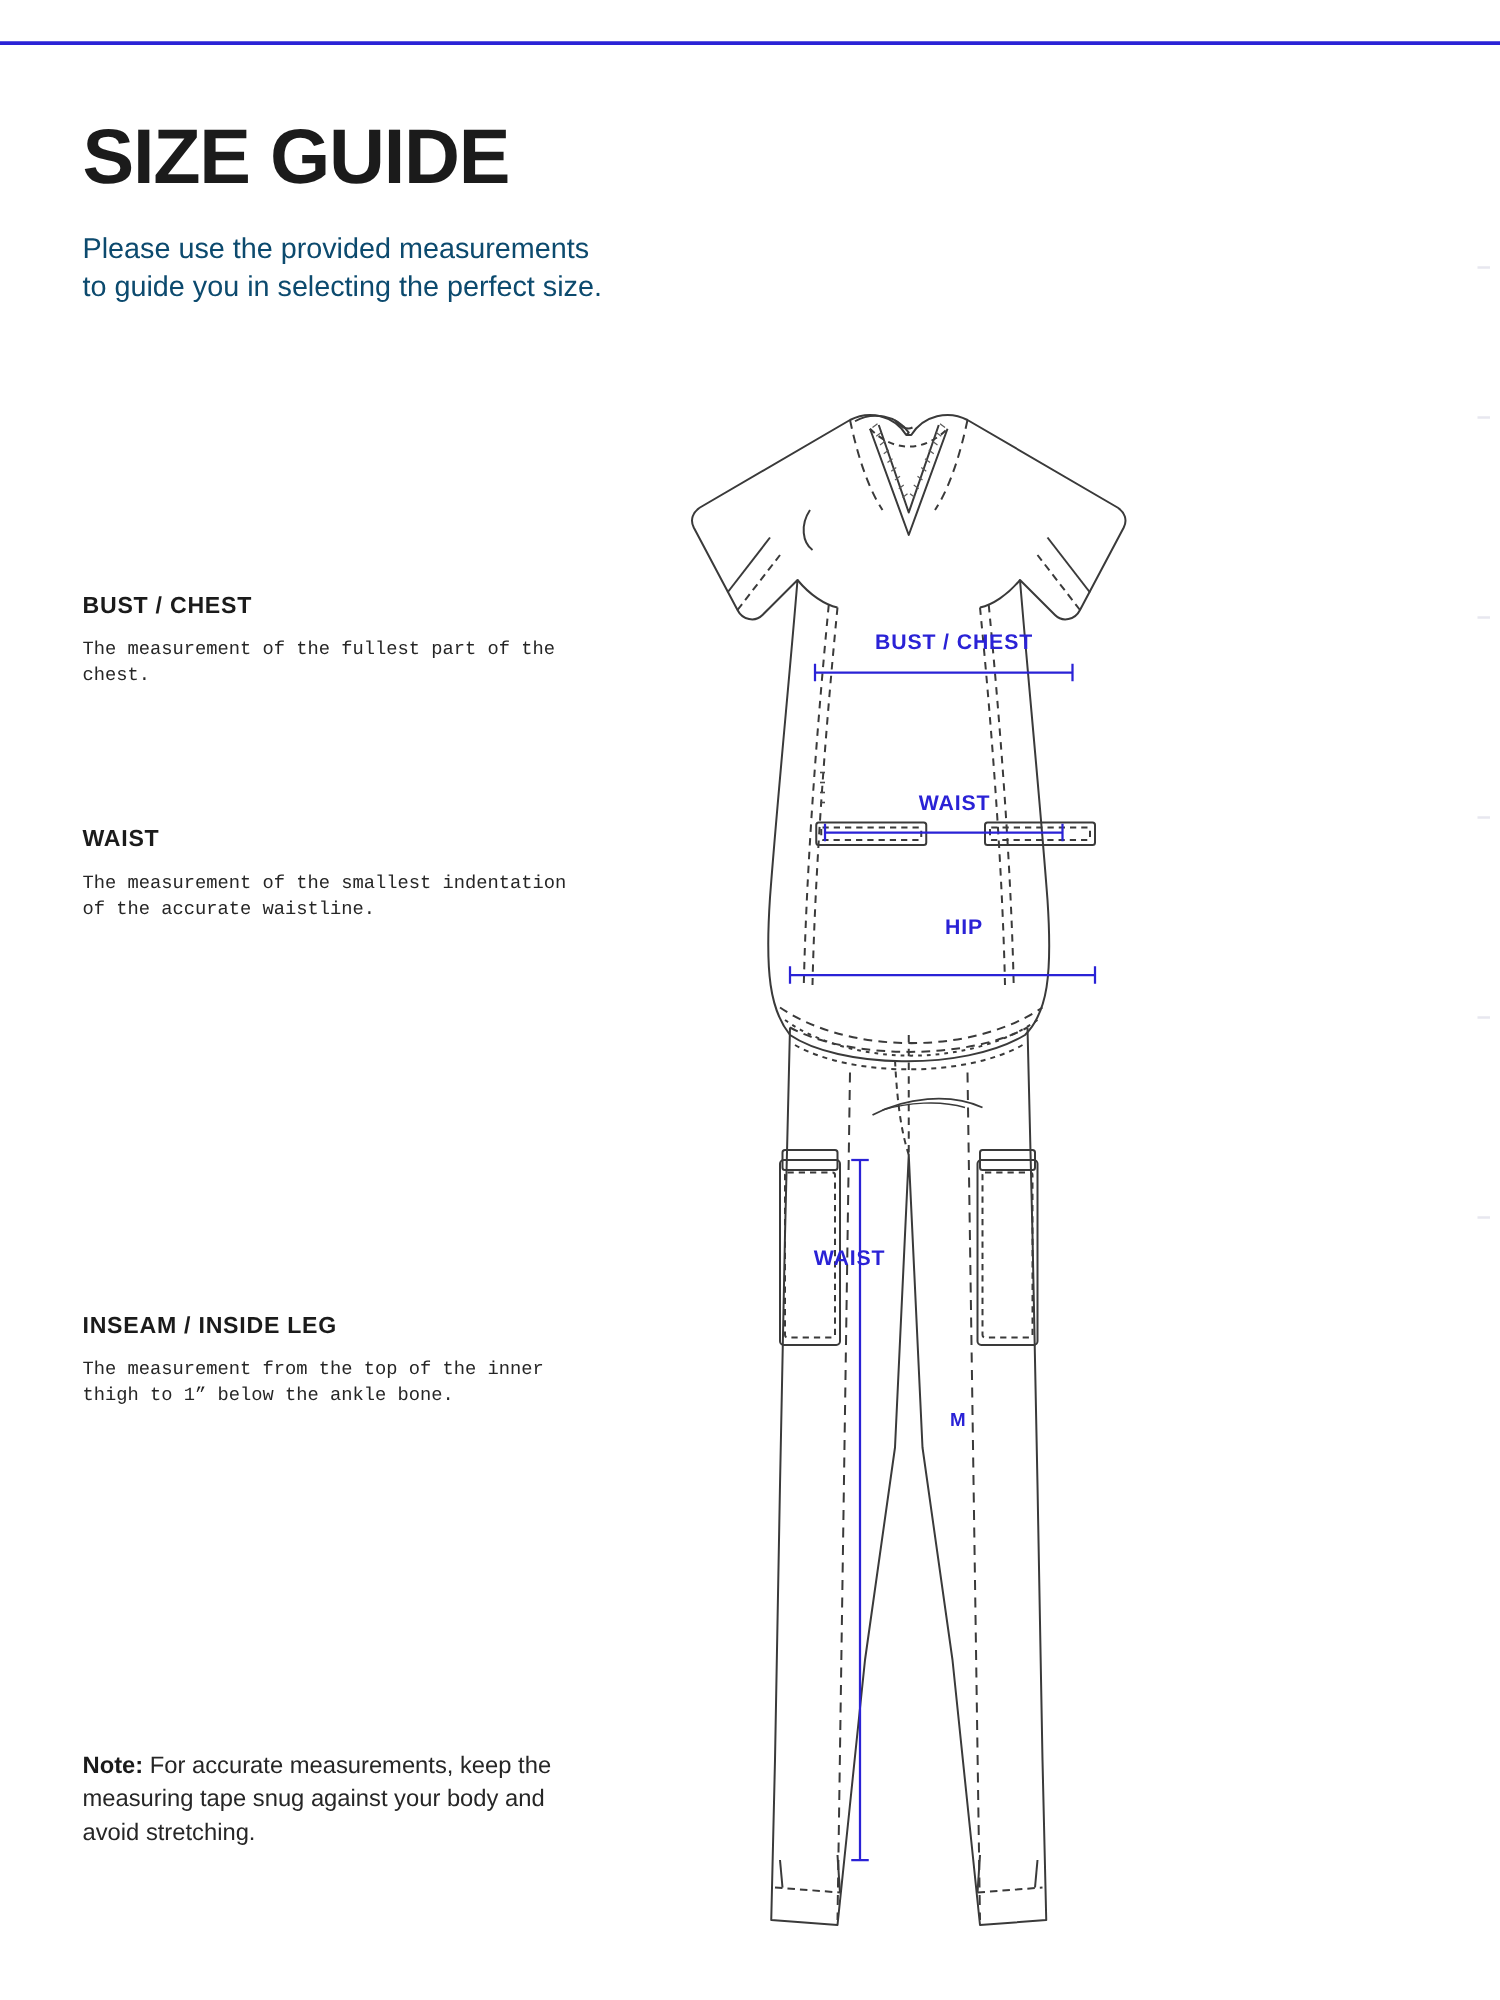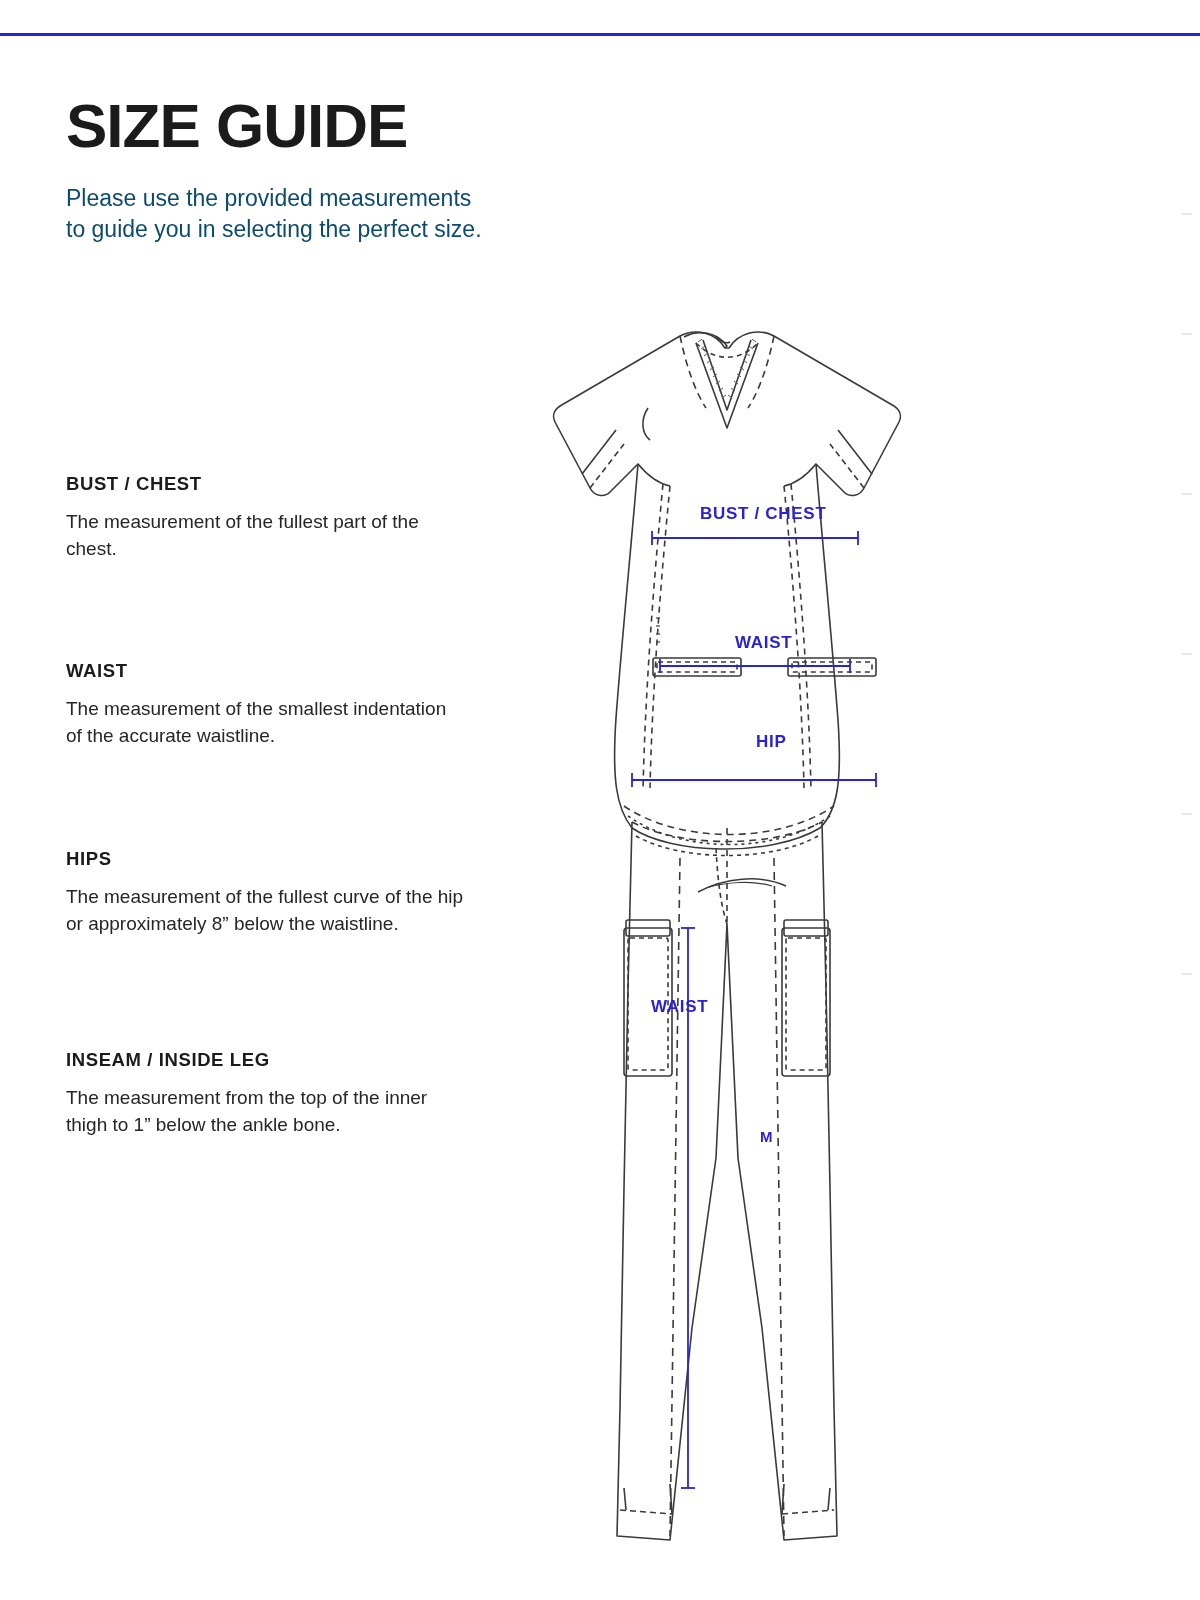--- a/index.html
+++ b/index.html
@@ -57,24 +57,25 @@
     width: 400px;
   }
   .section h3 {
     font-size: 18.5px;
     font-weight: 700;
     letter-spacing: 0.6px;
     margin: 0 0 14px 0;
     color: #1b1b1b;
   }
   .section p {
-    font-size: 19px;
+    font-size: 15px;
     line-height: 1.42;
     margin: 0;
     color: #262626;
+    font-family: Liberation Mono, monospace;
   }
   #sec-bust  { top: 440px; }
   #sec-waist { top: 627px; }
   #sec-hips  { top: 815px; }
   #sec-inseam{ top: 1016px; }
   .note {
     position: absolute;
     left: 66px;
     top: 1367px;
     width: 390px;
@@ -140,30 +141,29 @@
   <div class="section" id="sec-bust">
     <h3>BUST / CHEST</h3>
     <p>The measurement of the fullest part of the chest.</p>
   </div>
 
   <div class="section" id="sec-waist">
     <h3>WAIST</h3>
     <p>The measurement of the smallest indentation of the accurate waistline.</p>
   </div>
 
-  <div class="section" id="sec-hips">
-    <h3>HIPS</h3>
-    <p>The measurement of the fullest curve of the hip or approximately 8” below the waistline.</p>
-  </div>
 
   <div class="section" id="sec-inseam">
     <h3>INSEAM / INSIDE LEG</h3>
     <p>The measurement from the top of the inner thigh to 1” below the ankle bone.</p>
   </div>
 
+  <div class="note">
+    <b>Note:</b><span> For accurate measurements, keep the measuring tape snug against your body and avoid stretching.</span>
+  </div>
 
   <div class="illus">
     <svg width="560" height="1290" viewBox="0 0 560 1290" xmlns="http://www.w3.org/2000/svg">
       <g fill="none" stroke="#3a3a3a" stroke-width="1.6" stroke-linejoin="round">
 
         <path d="M205 60
                  C 195 44, 175 40, 160 48
                  L 40 118
                  C 34 122, 32 128, 35 134
                  L 70 200

